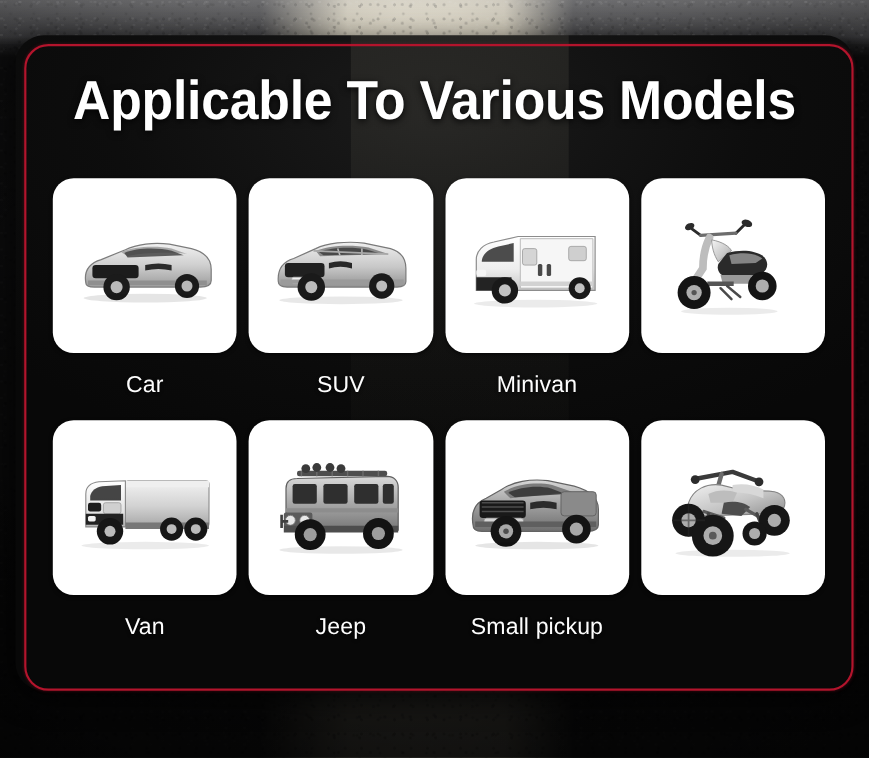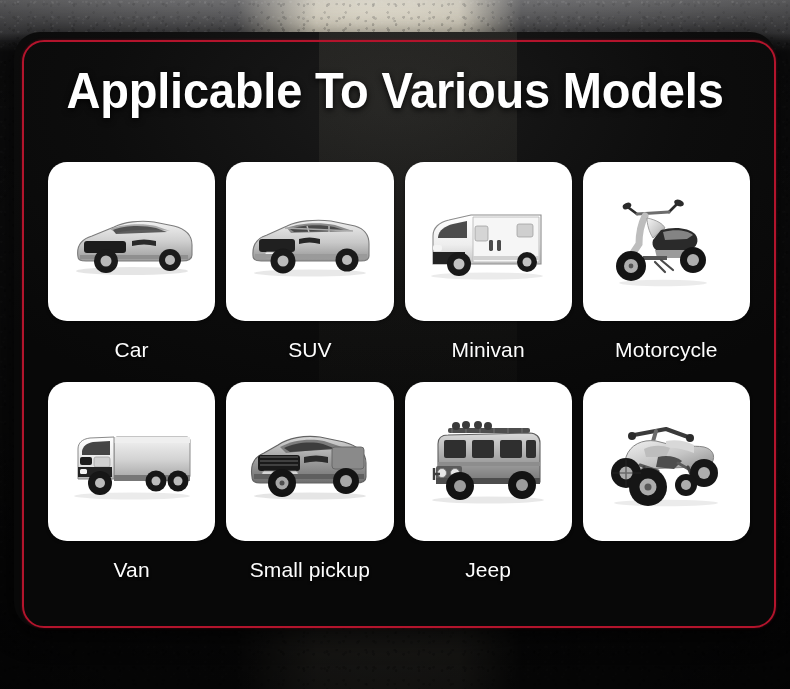--- a/index.html
+++ b/index.html
@@ -292,21 +292,20 @@
           <path d="M36 62 L60 62 L60 66 L36 66 Z" fill="#555"></path>
           <path d="M54 66 L66 76 M48 68 L58 78" stroke="#4a4a4a" stroke-width="2.2" stroke-linecap="round"></path>
           <circle cx="24" cy="72" r="15" fill="#141414"></circle>
             <circle cx="24" cy="72" r="7" fill="#aeaeae"></circle>
             <circle cx="24" cy="72" r="2.4" fill="#555"></circle>
           <circle cx="86" cy="66" r="13" fill="#141414"></circle>
             <circle cx="86" cy="66" r="6" fill="#aeaeae"></circle>
           <ellipse cx="56" cy="89" rx="44" ry="3.2" fill="#000" opacity=".08"></ellipse>
         </svg>
       </div>
-      <div class="cell-label">Motorcycle</div>
     </div>
 
     <div class="cell">
       <div class="card">
         <svg width="136" height="86" viewBox="0 0 136 86">
           <defs>
             <linearGradient id="gBox" x1="0" y1="0" x2="0" y2="1">
               <stop offset="0" stop-color="#f3f3f3"></stop>
                 <stop offset=".55" stop-color="#d2d2d2"></stop>
                 <stop offset="1" stop-color="#a6a6a6"></stop>
@@ -329,50 +328,20 @@
           <circle cx="36" cy="64" r="12" fill="#161616"></circle>
             <circle cx="36" cy="64" r="5" fill="#bbb"></circle>
           <circle cx="92" cy="62" r="10.5" fill="#161616"></circle>
             <circle cx="92" cy="62" r="4.5" fill="#bbb"></circle>
           <circle cx="114" cy="62" r="10.5" fill="#161616"></circle>
             <circle cx="114" cy="62" r="4.5" fill="#bbb"></circle>
           <ellipse cx="68" cy="77" rx="58" ry="3.4" fill="#000" opacity=".08"></ellipse>
         </svg>
       </div>
       <div class="cell-label">Van</div>
-    </div>
-
-    <div class="cell">
-      <div class="card">
-        <svg width="132" height="82" viewBox="0 0 132 82">
-          <defs>
-            <linearGradient id="gPick" x1="0" y1="0" x2="0" y2="1">
-              <stop offset="0" stop-color="#d7d7d7"></stop>
-                <stop offset=".5" stop-color="#9f9f9f"></stop>
-                <stop offset="1" stop-color="#6e6e6e"></stop>
-            </linearGradient>
-          </defs>
-          <path d="M8 56 C6 44 10 36 20 32 L34 24 C44 17 60 14 76 16 L100 21 C114 25 122 32 122 42 L122 56 C122 60 118 62 112 62 L16 62 C10 62 8 60 8 56 Z" fill="url(#gPick)" stroke="#636363" stroke-width="1.1"></path>
-          <path d="M36 26 C48 19 66 17 80 20 L98 26 L42 32 Z" fill="#7c7c7c"></path>
-          <path d="M40 27 C50 22 66 20 79 23 L92 28 L46 31 Z" fill="#333" opacity=".85"></path>
-          <rect x="88" y="26" width="32" height="22" rx="3" fill="#8a8a8a" stroke="#636363" stroke-width=".9"></rect>
-          <rect x="14" y="34" width="42" height="16" rx="3" fill="#191919"></rect>
-          <path d="M16 36 L54 36 M16 40 L54 40 M16 44 L54 44" stroke="#4d4d4d" stroke-width="1.4"></path>
-          <rect x="18" y="50" width="36" height="7" rx="2.5" fill="#d5d5d5" stroke="#8f8f8f" stroke-width=".7"></rect>
-          <path d="M60 36 C68 34 76 34 84 36 L84 42 C76 40 68 40 60 42 Z" fill="#2b2b2b"></path>
-          <path d="M10 53 L120 53 L120 58 L10 58 Z" fill="#5f5f5f"></path>
-          <circle cx="38" cy="62" r="14" fill="#141414"></circle>
-            <circle cx="38" cy="62" r="6.5" fill="#a8a8a8"></circle>
-            <circle cx="38" cy="62" r="2.5" fill="#4e4e4e"></circle>
-          <circle cx="102" cy="60" r="13" fill="#141414"></circle>
-            <circle cx="102" cy="60" r="6" fill="#a8a8a8"></circle>
-          <ellipse cx="66" cy="75" rx="56" ry="3.4" fill="#000" opacity=".1"></ellipse>
-        </svg>
-      </div>
-      <div class="cell-label">Small pickup</div>
     </div>
 
     <div class="cell">
       <div class="card">
         <svg width="132" height="88" viewBox="0 0 132 88">
           <defs>
             <linearGradient id="gJeep" x1="0" y1="0" x2="0" y2="1">
               <stop offset="0" stop-color="#d9d9d9"></stop>
                 <stop offset=".5" stop-color="#a8a8a8"></stop>
                 <stop offset="1" stop-color="#777777"></stop>
@@ -400,20 +369,50 @@
           <circle cx="100" cy="67" r="14" fill="#131313"></circle>
             <circle cx="100" cy="67" r="6" fill="#9d9d9d"></circle>
           <ellipse cx="66" cy="82" rx="56" ry="3.4" fill="#000" opacity=".09"></ellipse>
         </svg>
       </div>
       <div class="cell-label">Jeep</div>
     </div>
 
     <div class="cell">
       <div class="card">
+        <svg width="132" height="82" viewBox="0 0 132 82">
+          <defs>
+            <linearGradient id="gPick" x1="0" y1="0" x2="0" y2="1">
+              <stop offset="0" stop-color="#d7d7d7"></stop>
+                <stop offset=".5" stop-color="#9f9f9f"></stop>
+                <stop offset="1" stop-color="#6e6e6e"></stop>
+            </linearGradient>
+          </defs>
+          <path d="M8 56 C6 44 10 36 20 32 L34 24 C44 17 60 14 76 16 L100 21 C114 25 122 32 122 42 L122 56 C122 60 118 62 112 62 L16 62 C10 62 8 60 8 56 Z" fill="url(#gPick)" stroke="#636363" stroke-width="1.1"></path>
+          <path d="M36 26 C48 19 66 17 80 20 L98 26 L42 32 Z" fill="#7c7c7c"></path>
+          <path d="M40 27 C50 22 66 20 79 23 L92 28 L46 31 Z" fill="#333" opacity=".85"></path>
+          <rect x="88" y="26" width="32" height="22" rx="3" fill="#8a8a8a" stroke="#636363" stroke-width=".9"></rect>
+          <rect x="14" y="34" width="42" height="16" rx="3" fill="#191919"></rect>
+          <path d="M16 36 L54 36 M16 40 L54 40 M16 44 L54 44" stroke="#4d4d4d" stroke-width="1.4"></path>
+          <rect x="18" y="50" width="36" height="7" rx="2.5" fill="#d5d5d5" stroke="#8f8f8f" stroke-width=".7"></rect>
+          <path d="M60 36 C68 34 76 34 84 36 L84 42 C76 40 68 40 60 42 Z" fill="#2b2b2b"></path>
+          <path d="M10 53 L120 53 L120 58 L10 58 Z" fill="#5f5f5f"></path>
+          <circle cx="38" cy="62" r="14" fill="#141414"></circle>
+            <circle cx="38" cy="62" r="6.5" fill="#a8a8a8"></circle>
+            <circle cx="38" cy="62" r="2.5" fill="#4e4e4e"></circle>
+          <circle cx="102" cy="60" r="13" fill="#141414"></circle>
+            <circle cx="102" cy="60" r="6" fill="#a8a8a8"></circle>
+          <ellipse cx="66" cy="75" rx="56" ry="3.4" fill="#000" opacity=".1"></ellipse>
+        </svg>
+      </div>
+      <div class="cell-label">Small pickup</div>
+    </div>
+
+    <div class="cell">
+      <div class="card">
         <svg width="132" height="94" viewBox="0 0 132 94">
           <defs>
             <linearGradient id="gAtv" x1="0" y1="0" x2="1" y2="1">
               <stop offset="0" stop-color="#f1f1f1"></stop>
                 <stop offset=".55" stop-color="#c4c4c4"></stop>
                 <stop offset="1" stop-color="#8d8d8d"></stop>
             </linearGradient>
           </defs>
           <path d="M34 20 L66 14 M66 14 L88 22" stroke="#3a3a3a" stroke-width="4" stroke-linecap="round"></path>
           <circle cx="32" cy="21" r="4" fill="#2c2c2c"></circle>

